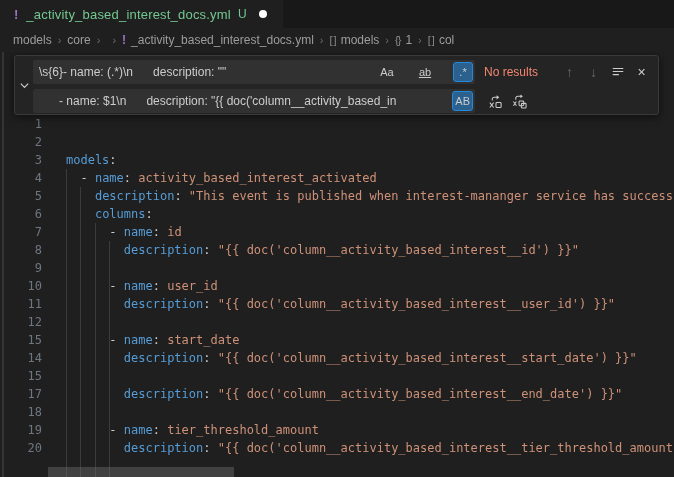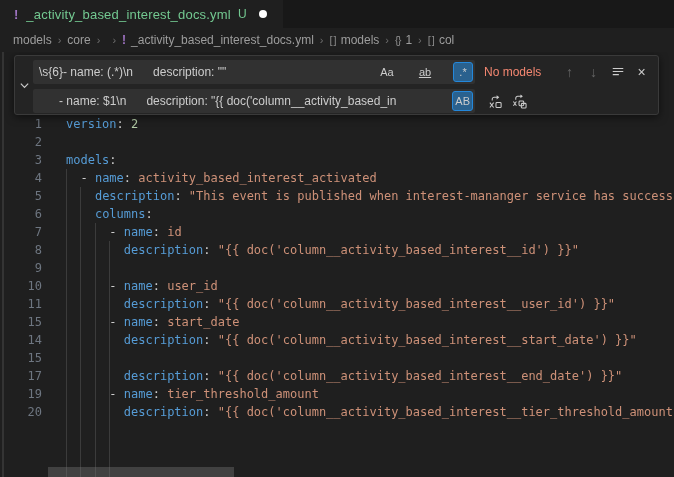--- a/index.html
+++ b/index.html
@@ -110,56 +110,58 @@
 
 <div class="editor">
   <div class="left-edge"></div>
 
   <div class="guide" style="left:66px;  top:117px; height:308px;"></div>
   <div class="guide" style="left:80px;  top:135px; height:290px;"></div>
   <div class="guide" style="left:95px;  top:171px; height:254px;"></div>
   <div class="guide" style="left:109px; top:189px; height:236px;"></div>
 
   <div class="code-area" id="code">
-      <div class="code-line"><span class="lnum">1</span><span class="ltext"><span class="tk-k">version</span><span class="tk-p">: </span><span class="tk-n">2</span></span></div>
+      <div class="code-line"><span class="lnum">1</span></div>
       <div class="code-line"><span class="lnum">2</span><span class="ltext"></span></div>
       <div class="code-line"><span class="lnum">3</span><span class="ltext"><span class="tk-k">models</span><span class="tk-p">:</span></span></div>
       <div class="code-line"><span class="lnum">4</span><span class="ltext"><span class="tk-p">  - </span><span class="tk-k">name</span><span class="tk-p">: </span><span class="tk-s">activity_based_interest_activated</span></span></div>
       <div class="code-line"><span class="lnum">5</span><span class="ltext"><span class="tk-p">    </span><span class="tk-k">description</span><span class="tk-p">: </span><span class="tk-s">"This event is published when interest-mananger service has successfully</span></span></div>
       <div class="code-line"><span class="lnum">6</span><span class="ltext"><span class="tk-p">    </span><span class="tk-k">columns</span><span class="tk-p">:</span></span></div>
       <div class="code-line"><span class="lnum">7</span><span class="ltext"><span class="tk-p">      - </span><span class="tk-k">name</span><span class="tk-p">: </span><span class="tk-s">id</span></span></div>
       <div class="code-line"><span class="lnum">8</span><span class="ltext"><span class="tk-p">        </span><span class="tk-k">description</span><span class="tk-p">: </span><span class="tk-s">"{{ doc('column__activity_based_interest__id') }}"</span></span></div>
       <div class="code-line"><span class="lnum">9</span><span class="ltext"></span></div>
       <div class="code-line"><span class="lnum">10</span><span class="ltext"><span class="tk-p">      - </span><span class="tk-k">name</span><span class="tk-p">: </span><span class="tk-s">user_id</span></span></div>
       <div class="code-line"><span class="lnum">11</span><span class="ltext"><span class="tk-p">        </span><span class="tk-k">description</span><span class="tk-p">: </span><span class="tk-s">"{{ doc('column__activity_based_interest__user_id') }}"</span></span></div>
+      <div class="code-line"><span class="lnum">12</span><span class="ltext"></span></div>
       <div class="code-line"><span class="lnum">15</span><span class="ltext"><span class="tk-p">      - </span><span class="tk-k">name</span><span class="tk-p">: </span><span class="tk-s">start_date</span></span></div>
       <div class="code-line"><span class="lnum">14</span><span class="ltext"><span class="tk-p">        </span><span class="tk-k">description</span><span class="tk-p">: </span><span class="tk-s">"{{ doc('column__activity_based_interest__start_date') }}"</span></span></div>
       <div class="code-line"><span class="lnum">15</span><span class="ltext"></span></div>
       <div class="code-line"><span class="lnum">17</span><span class="ltext"><span class="tk-p">        </span><span class="tk-k">description</span><span class="tk-p">: </span><span class="tk-s">"{{ doc('column__activity_based_interest__end_date') }}"</span></span></div>
+      <div class="code-line"><span class="lnum">18</span><span class="ltext"></span></div>
       <div class="code-line"><span class="lnum">19</span><span class="ltext"><span class="tk-p">      - </span><span class="tk-k">name</span><span class="tk-p">: </span><span class="tk-s">tier_threshold_amount</span></span></div>
       <div class="code-line"><span class="lnum">20</span><span class="ltext"><span class="tk-p">        </span><span class="tk-k">description</span><span class="tk-p">: </span><span class="tk-s">"{{ doc('column__activity_based_interest__tier_threshold_amount</span></span></div>
     </div>
 
   <div class="hscroll"></div>
 
   <div class="find-widget">
     <div class="fw-toggle">
       <svg width="11" height="11" viewBox="0 0 12 12">
         <path d="M2 4l4 4 4-4" fill="none" stroke="#cccccc" stroke-width="1.3"></path>
       </svg>
     </div>
     <div class="fw-main">
       <div class="fw-row">
         <div class="fw-input">
           <span class="fw-text">\s{6}- name: (.*)\n      description: ""</span>
           <span class="opt">Aa</span>
           <span class="opt ww">ab</span>
           <span class="opt active">.*</span>
         </div>
-        <span class="fw-status">No models</span>
+        <span class="fw-status">No results</span>
         <span class="nav disabled">↑</span>
         <span class="nav disabled">↓</span>
         <span class="nav">
           <svg width="14" height="14" viewBox="0 0 16 16">
             <path d="M2 4h12M2 7.5h12M2 11h7" stroke="#cccccc" stroke-width="1.2" fill="none"></path>
           </svg>
         </span>
         <span class="nav">×</span>
       </div>
       <div class="fw-row">

